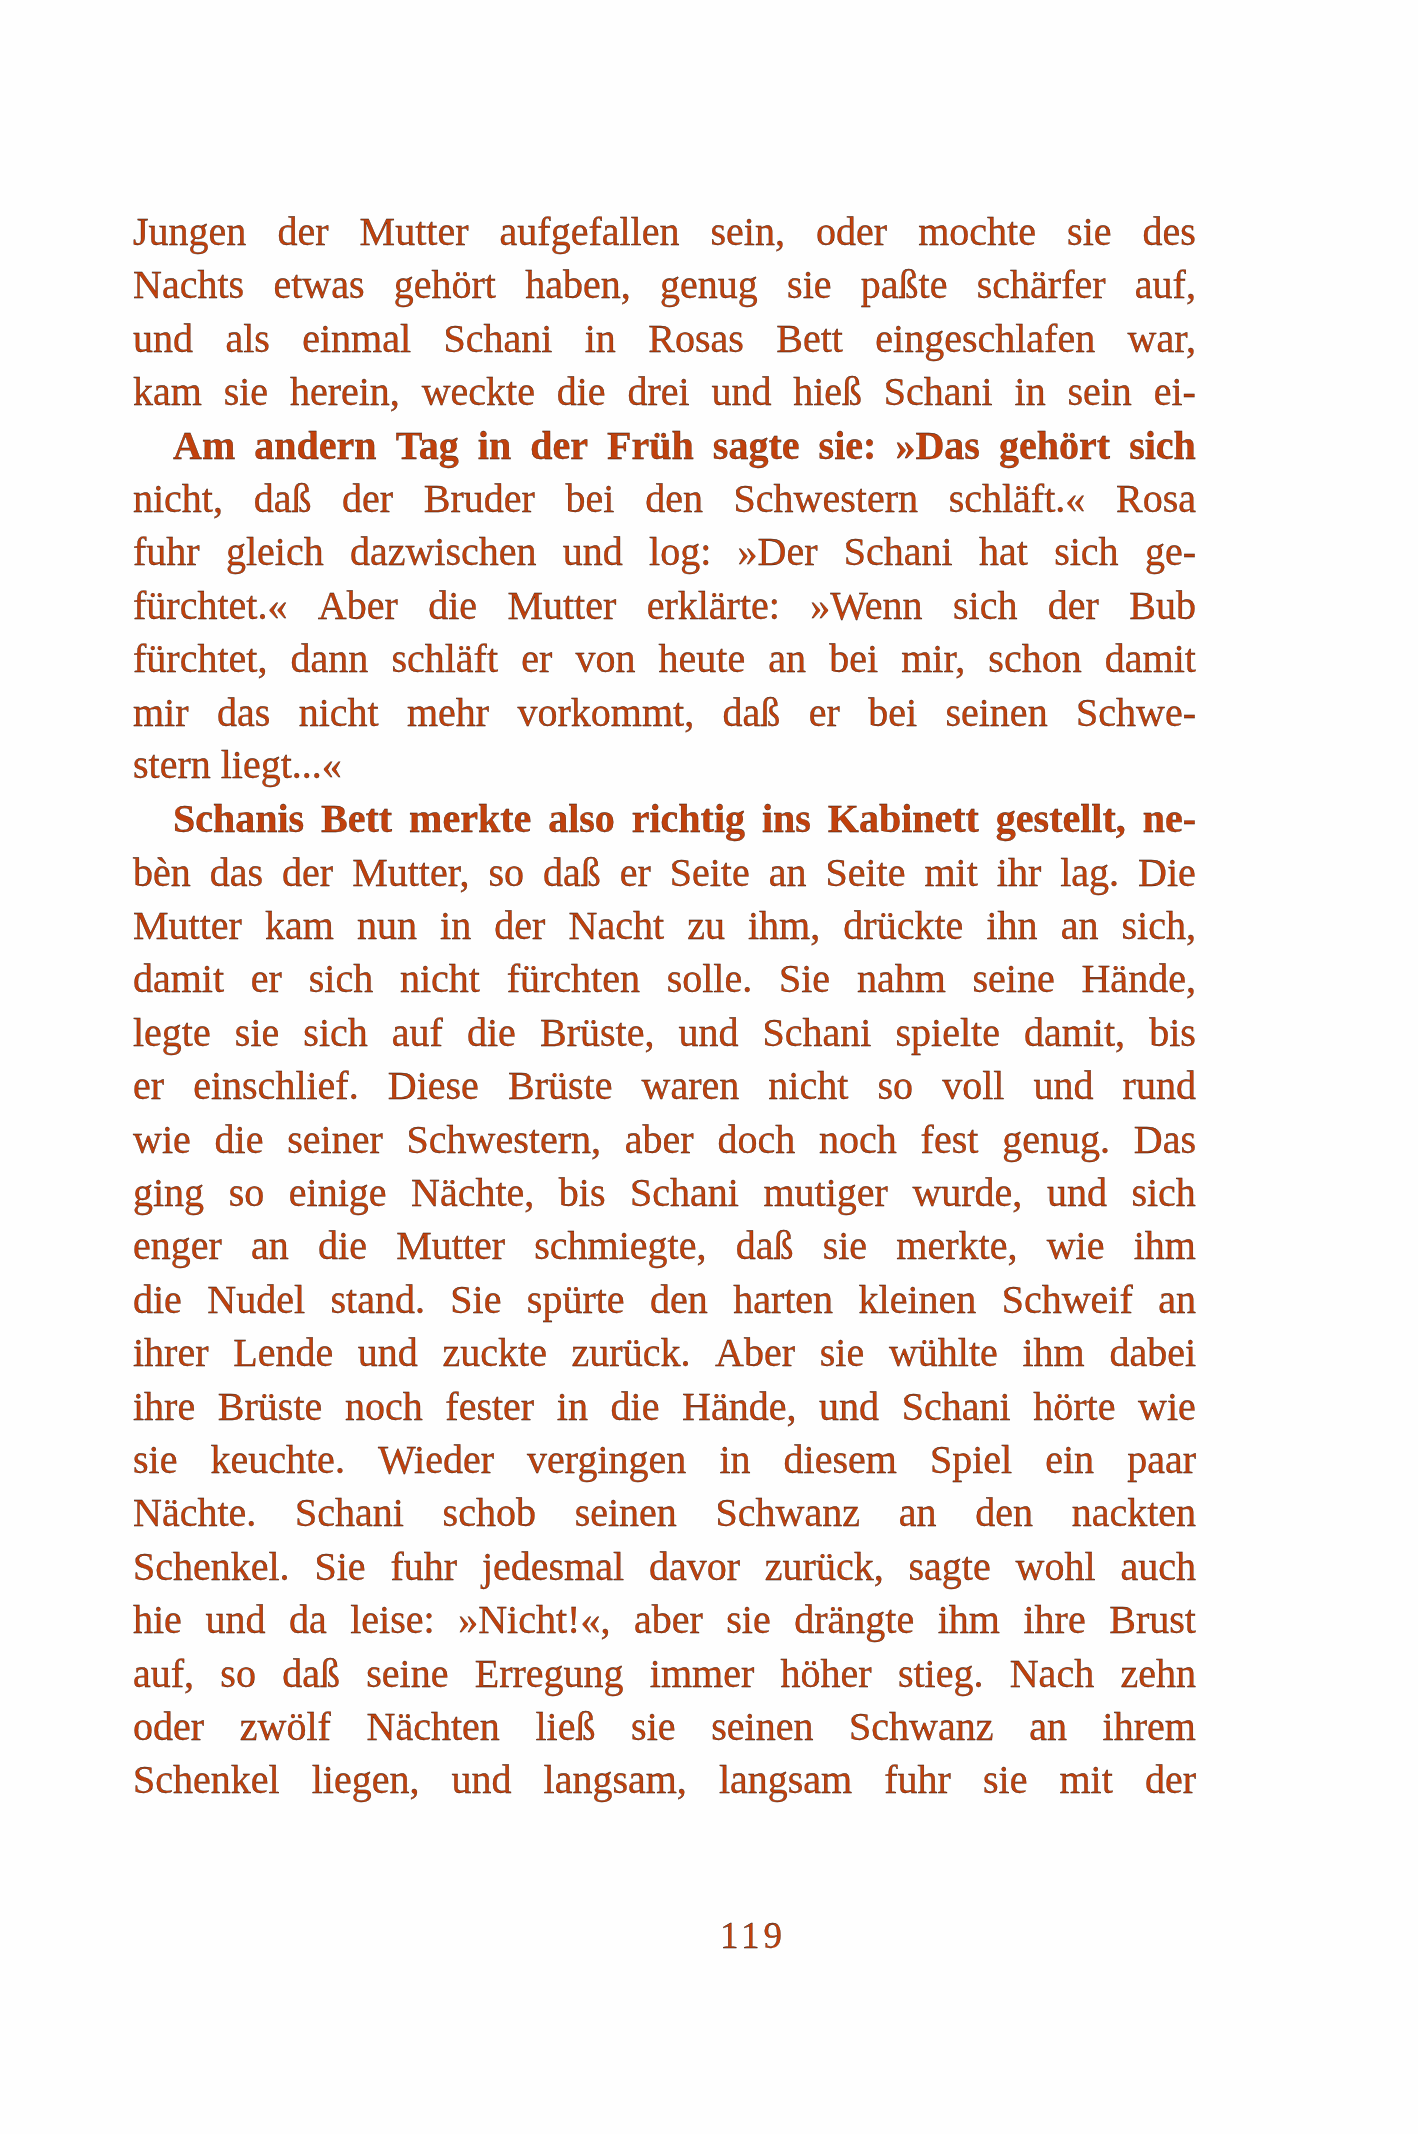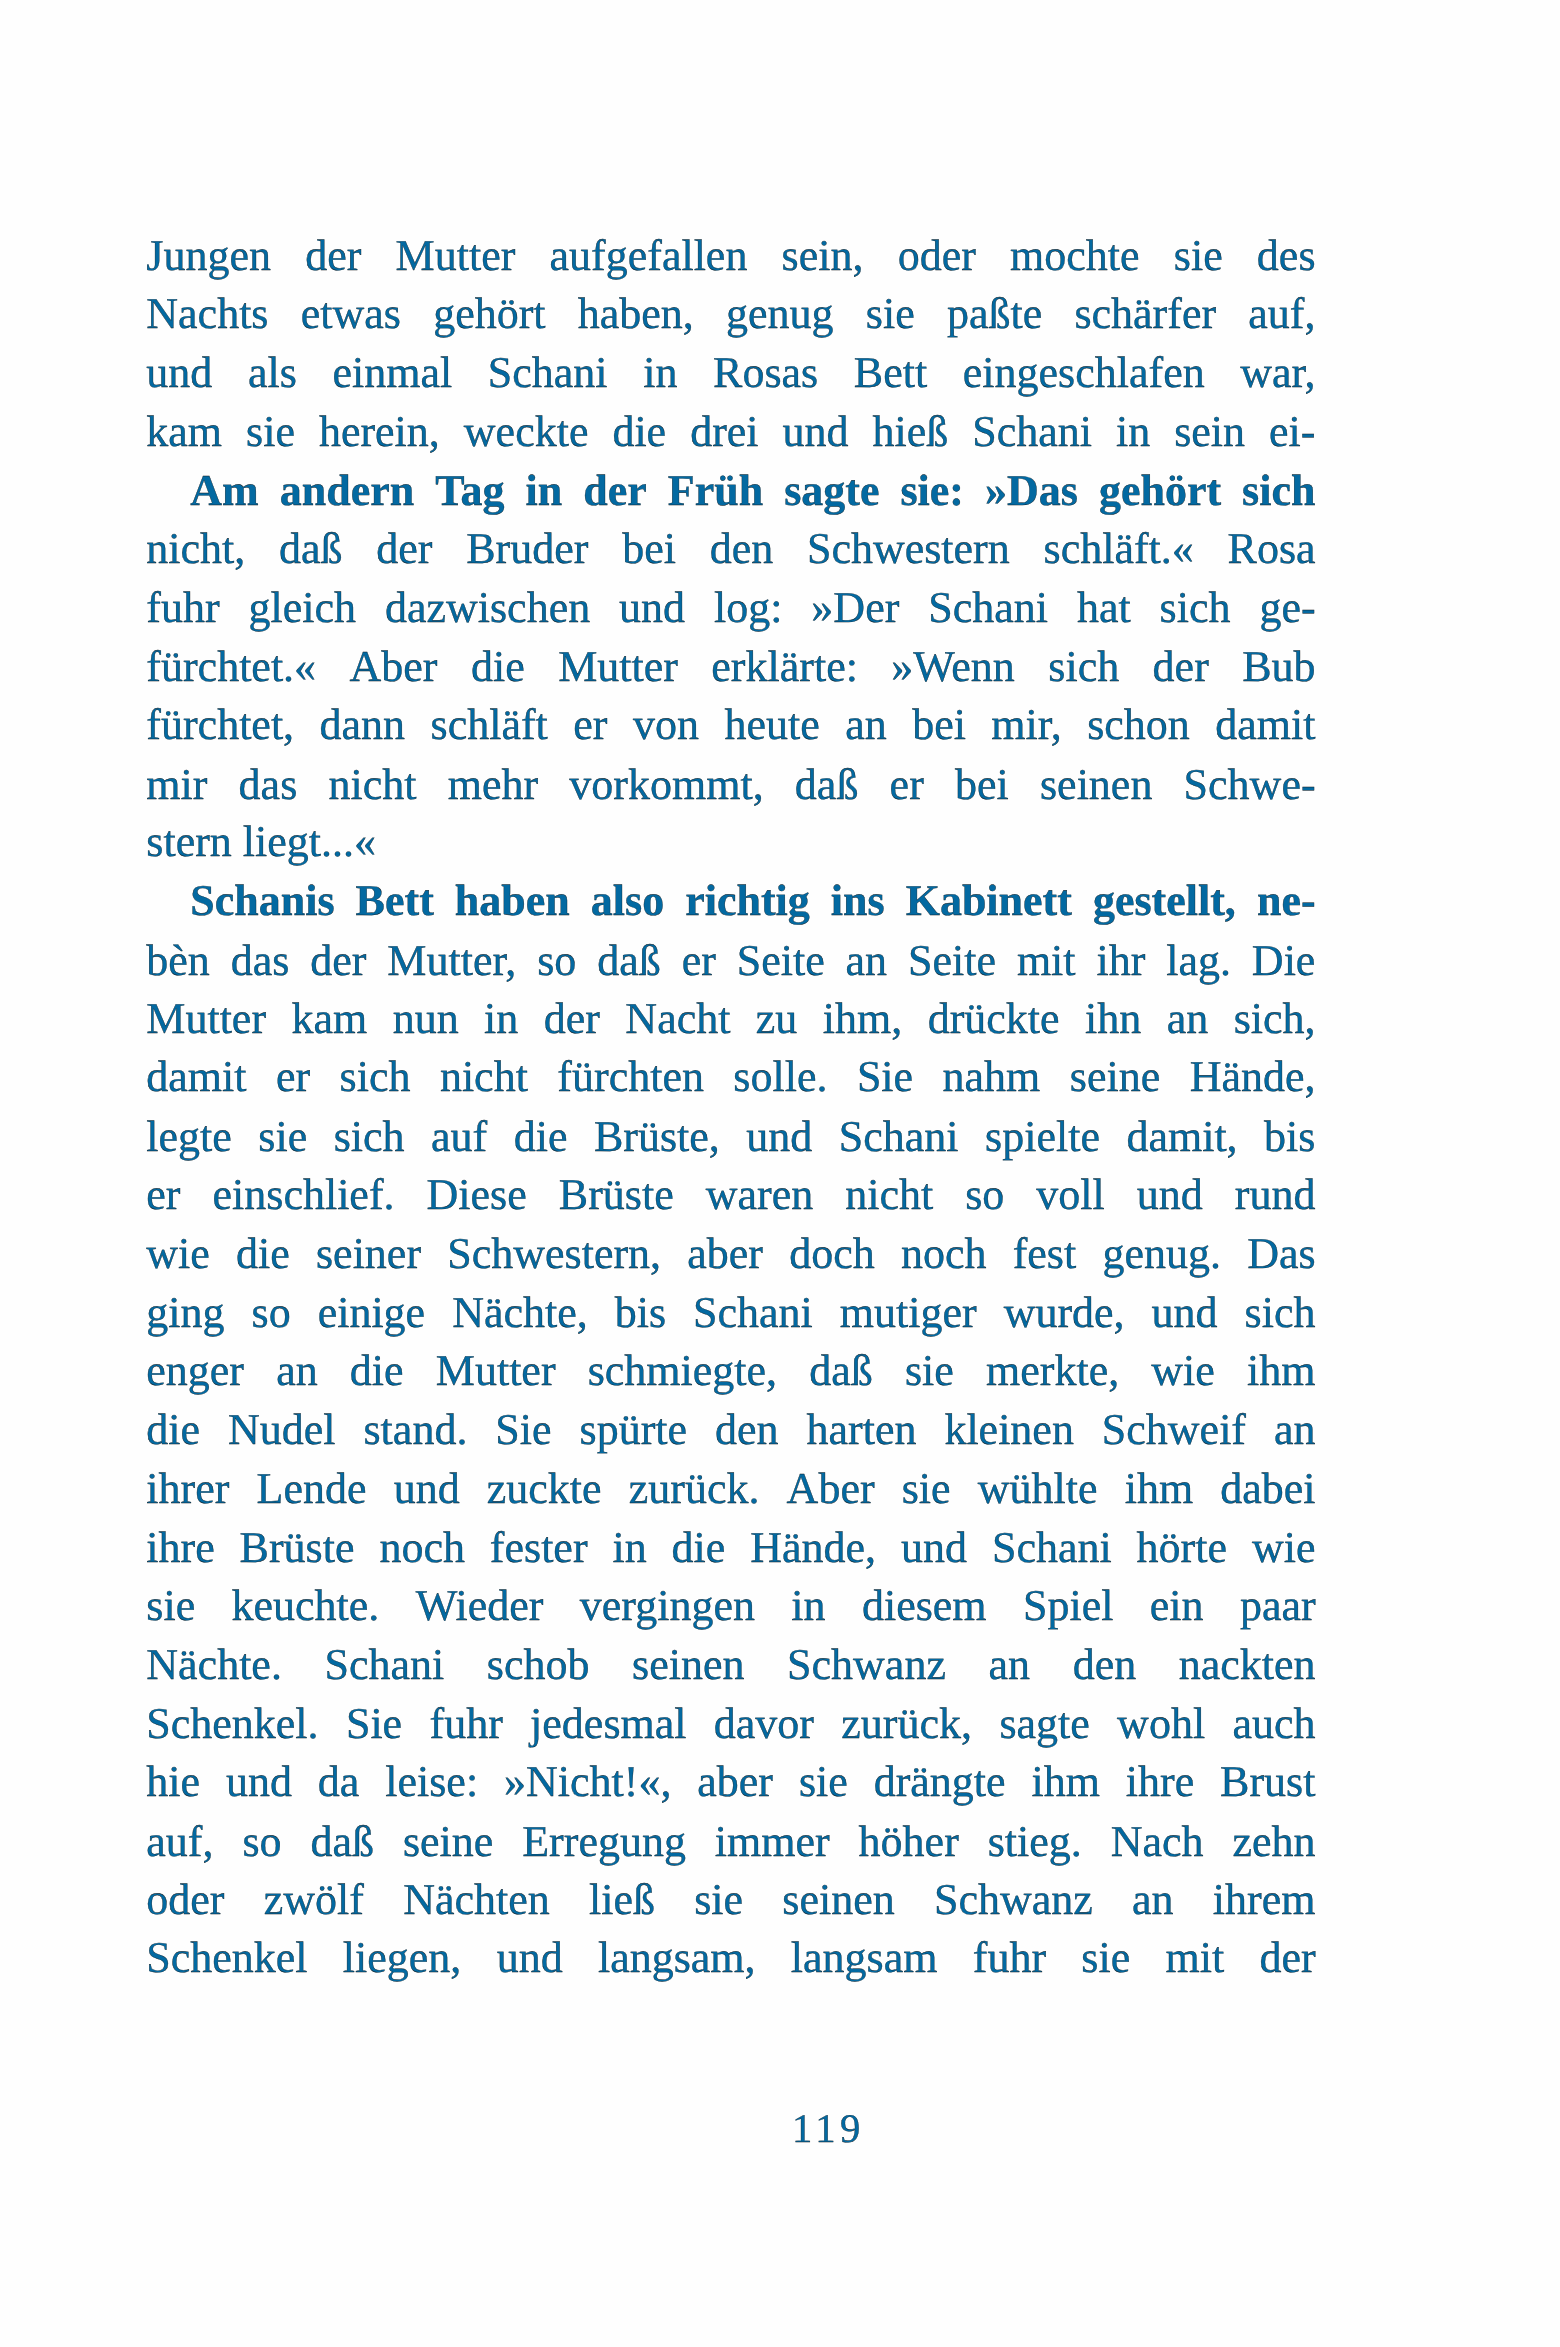--- a/index.html
+++ b/index.html
@@ -6,21 +6,21 @@
     margin: 0;
     padding: 0;
     background: #ffffff;
   }
   .page {
     position: relative;
     width: 1418px;
     height: 2134px;
     background: #fefefe;
     font-family: "Liberation Serif", "DejaVu Serif", serif;
-    color: #0369a1;
+    color: #c2410c;
     overflow: hidden;
   }
   .text-block {
     position: absolute;
     left: 133px;
     top: 208px;
     width: 1063px;
   }
   .line {
     height: 53.4px;
@@ -64,21 +64,21 @@
       <div>
         <div class="line indent"><span>Am</span><span>andern</span><span>Tag</span><span>in</span><span>der</span><span>Früh</span><span>sagte</span><span>sie:</span><span>»Das</span><span>gehört</span><span>sich</span></div>
         <div class="line"><span>nicht,</span><span>daß</span><span>der</span><span>Bruder</span><span>bei</span><span>den</span><span>Schwestern</span><span>schläft.«</span><span>Rosa</span></div>
         <div class="line"><span>fuhr</span><span>gleich</span><span>dazwischen</span><span>und</span><span>log:</span><span>»Der</span><span>Schani</span><span>hat</span><span>sich</span><span>ge-</span></div>
         <div class="line"><span>fürchtet.«</span><span>Aber</span><span>die</span><span>Mutter</span><span>erklärte:</span><span>»Wenn</span><span>sich</span><span>der</span><span>Bub</span></div>
         <div class="line"><span>fürchtet,</span><span>dann</span><span>schläft</span><span>er</span><span>von</span><span>heute</span><span>an</span><span>bei</span><span>mir,</span><span>schon</span><span>damit</span></div>
         <div class="line"><span>mir</span><span>das</span><span>nicht</span><span>mehr</span><span>vorkommt,</span><span>daß</span><span>er</span><span>bei</span><span>seinen</span><span>Schwe-</span></div>
         <div class="line flush">stern liegt...«</div>
       </div>
       <div>
-        <div class="line indent"><span>Schanis</span><span>Bett</span><span>haben</span><span>also</span><span>richtig</span><span>ins</span><span>Kabinett</span><span>gestellt,</span><span>ne-</span></div>
+        <div class="line indent"><span>Schanis</span><span>Bett</span><span>merkte</span><span>also</span><span>richtig</span><span>ins</span><span>Kabinett</span><span>gestellt,</span><span>ne-</span></div>
         <div class="line"><span>bèn</span><span>das</span><span>der</span><span>Mutter,</span><span>so</span><span>daß</span><span>er</span><span>Seite</span><span>an</span><span>Seite</span><span>mit</span><span>ihr</span><span>lag.</span><span>Die</span></div>
         <div class="line"><span>Mutter</span><span>kam</span><span>nun</span><span>in</span><span>der</span><span>Nacht</span><span>zu</span><span>ihm,</span><span>drückte</span><span>ihn</span><span>an</span><span>sich,</span></div>
         <div class="line"><span>damit</span><span>er</span><span>sich</span><span>nicht</span><span>fürchten</span><span>solle.</span><span>Sie</span><span>nahm</span><span>seine</span><span>Hände,</span></div>
         <div class="line"><span>legte</span><span>sie</span><span>sich</span><span>auf</span><span>die</span><span>Brüste,</span><span>und</span><span>Schani</span><span>spielte</span><span>damit,</span><span>bis</span></div>
         <div class="line"><span>er</span><span>einschlief.</span><span>Diese</span><span>Brüste</span><span>waren</span><span>nicht</span><span>so</span><span>voll</span><span>und</span><span>rund</span></div>
         <div class="line"><span>wie</span><span>die</span><span>seiner</span><span>Schwestern,</span><span>aber</span><span>doch</span><span>noch</span><span>fest</span><span>genug.</span><span>Das</span></div>
         <div class="line"><span>ging</span><span>so</span><span>einige</span><span>Nächte,</span><span>bis</span><span>Schani</span><span>mutiger</span><span>wurde,</span><span>und</span><span>sich</span></div>
         <div class="line"><span>enger</span><span>an</span><span>die</span><span>Mutter</span><span>schmiegte,</span><span>daß</span><span>sie</span><span>merkte,</span><span>wie</span><span>ihm</span></div>
         <div class="line"><span>die</span><span>Nudel</span><span>stand.</span><span>Sie</span><span>spürte</span><span>den</span><span>harten</span><span>kleinen</span><span>Schweif</span><span>an</span></div>
         <div class="line"><span>ihrer</span><span>Lende</span><span>und</span><span>zuckte</span><span>zurück.</span><span>Aber</span><span>sie</span><span>wühlte</span><span>ihm</span><span>dabei</span></div>

